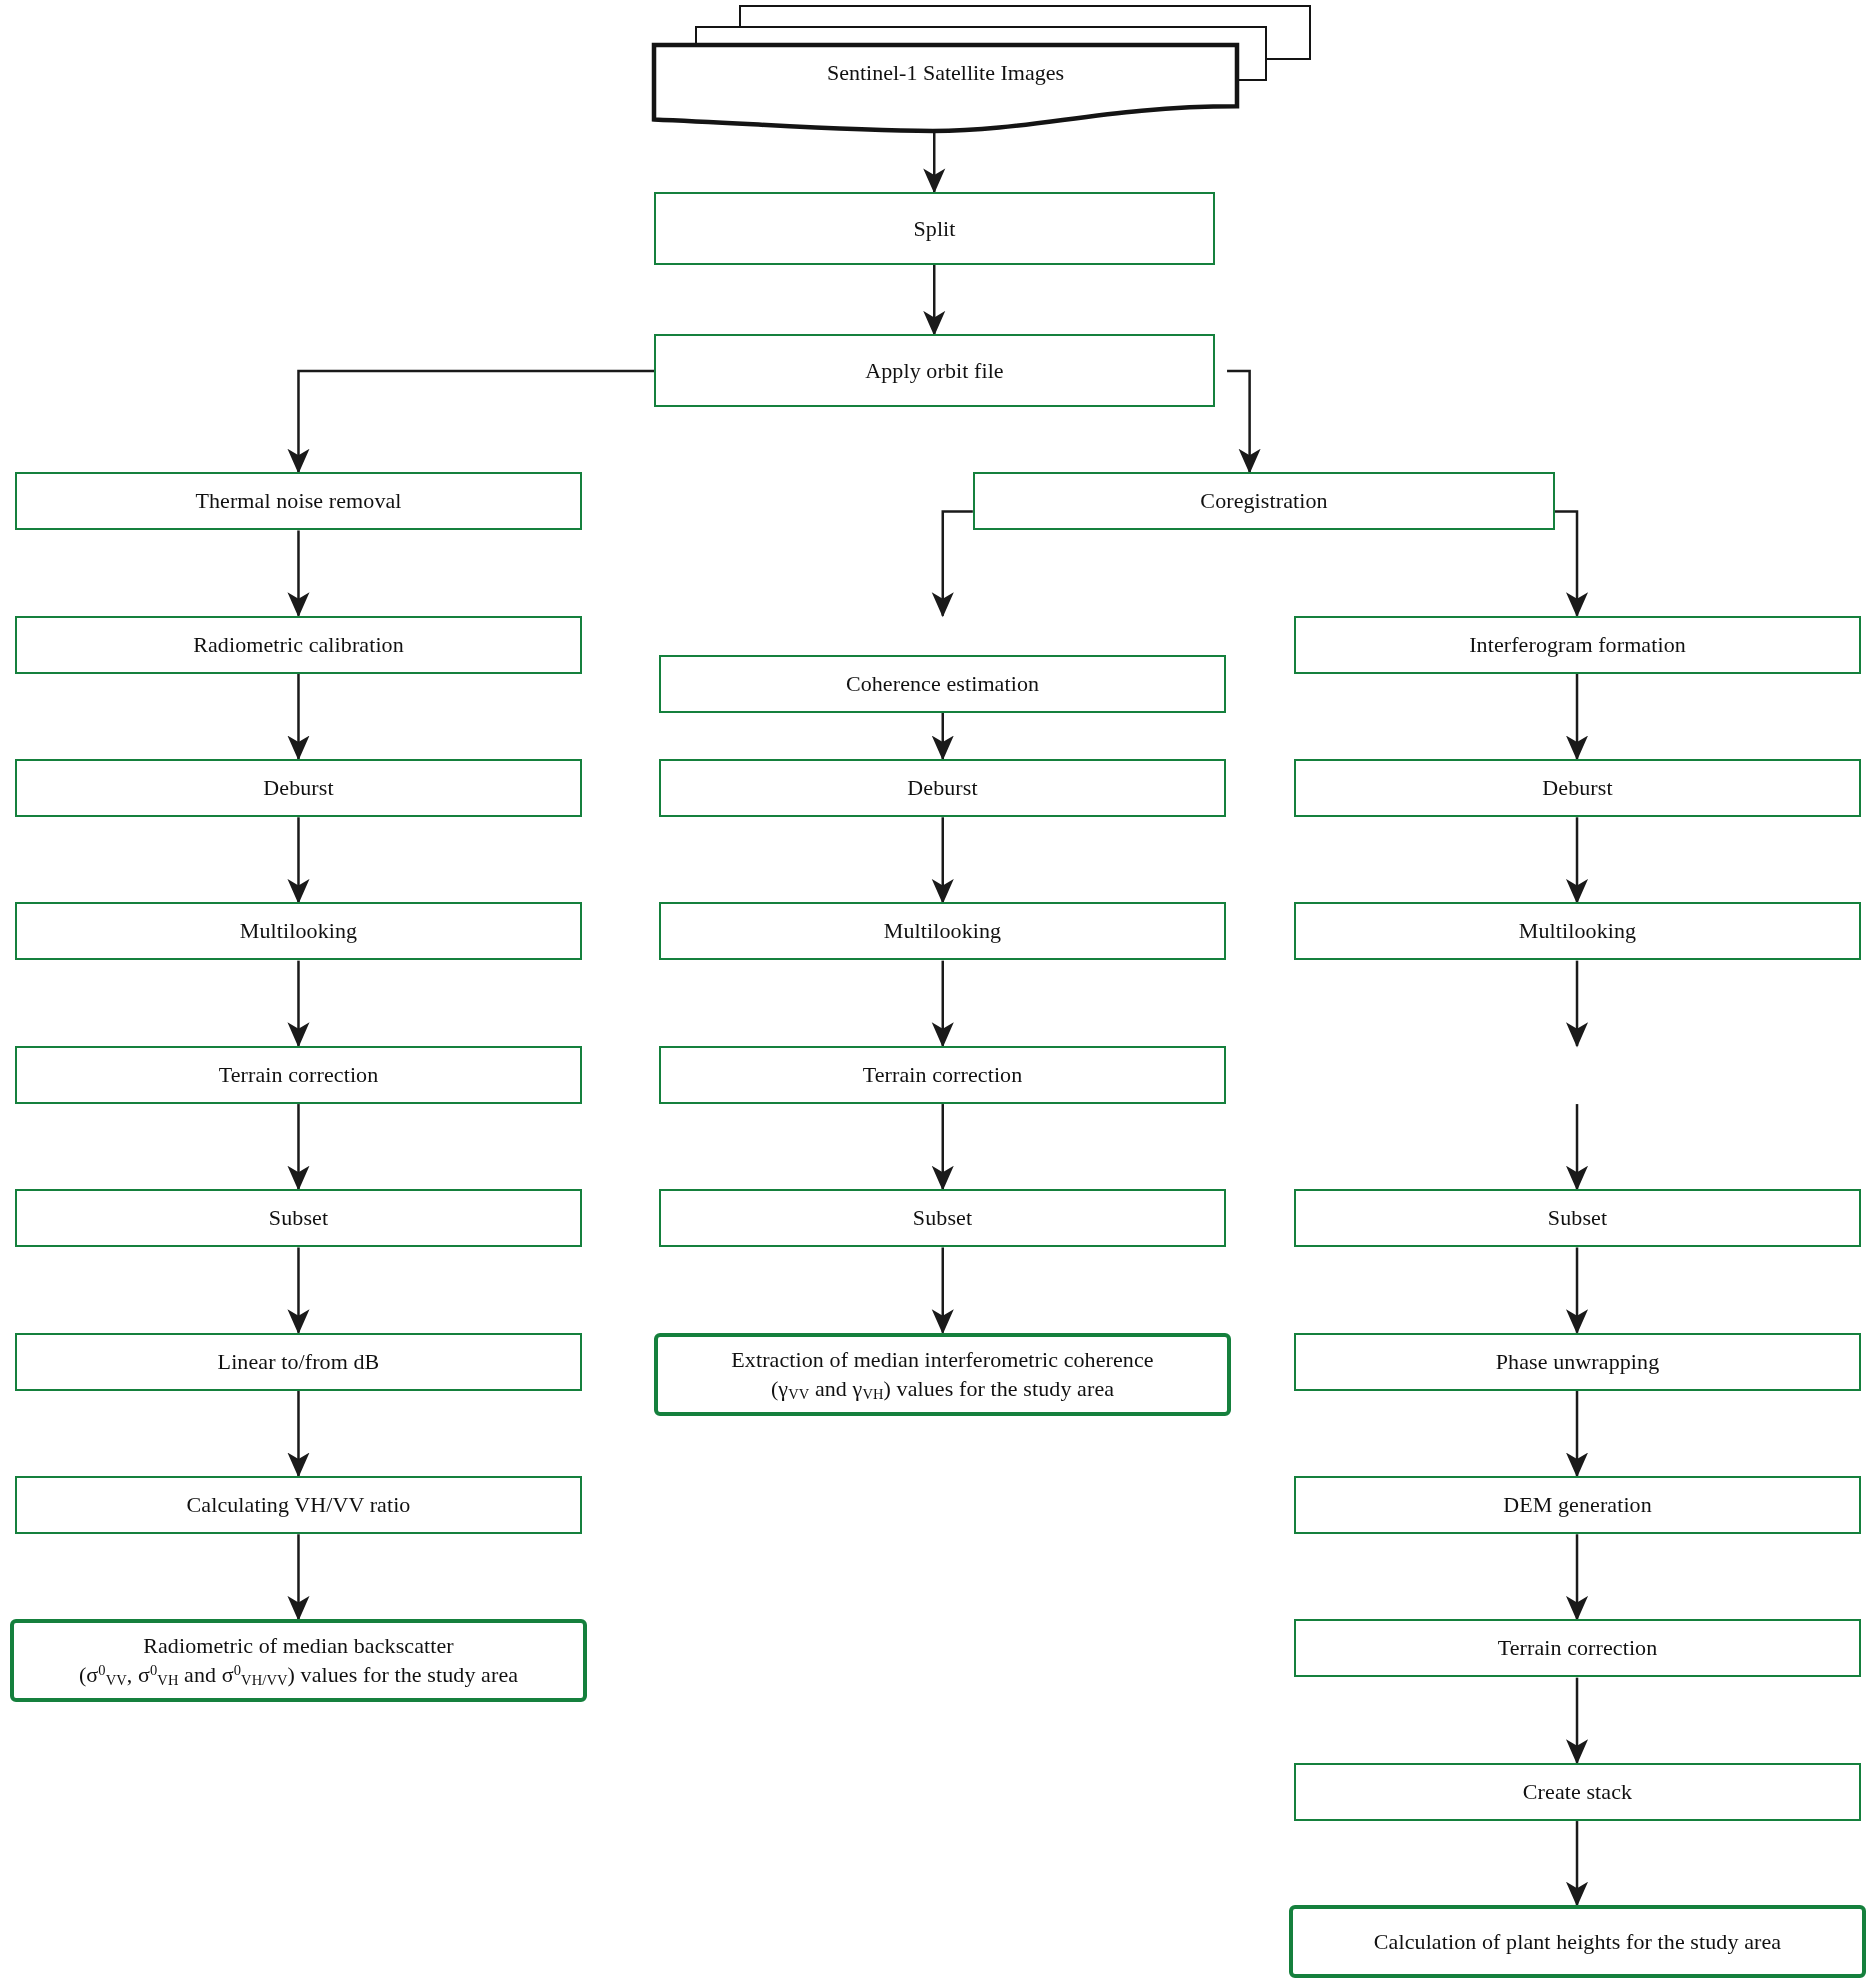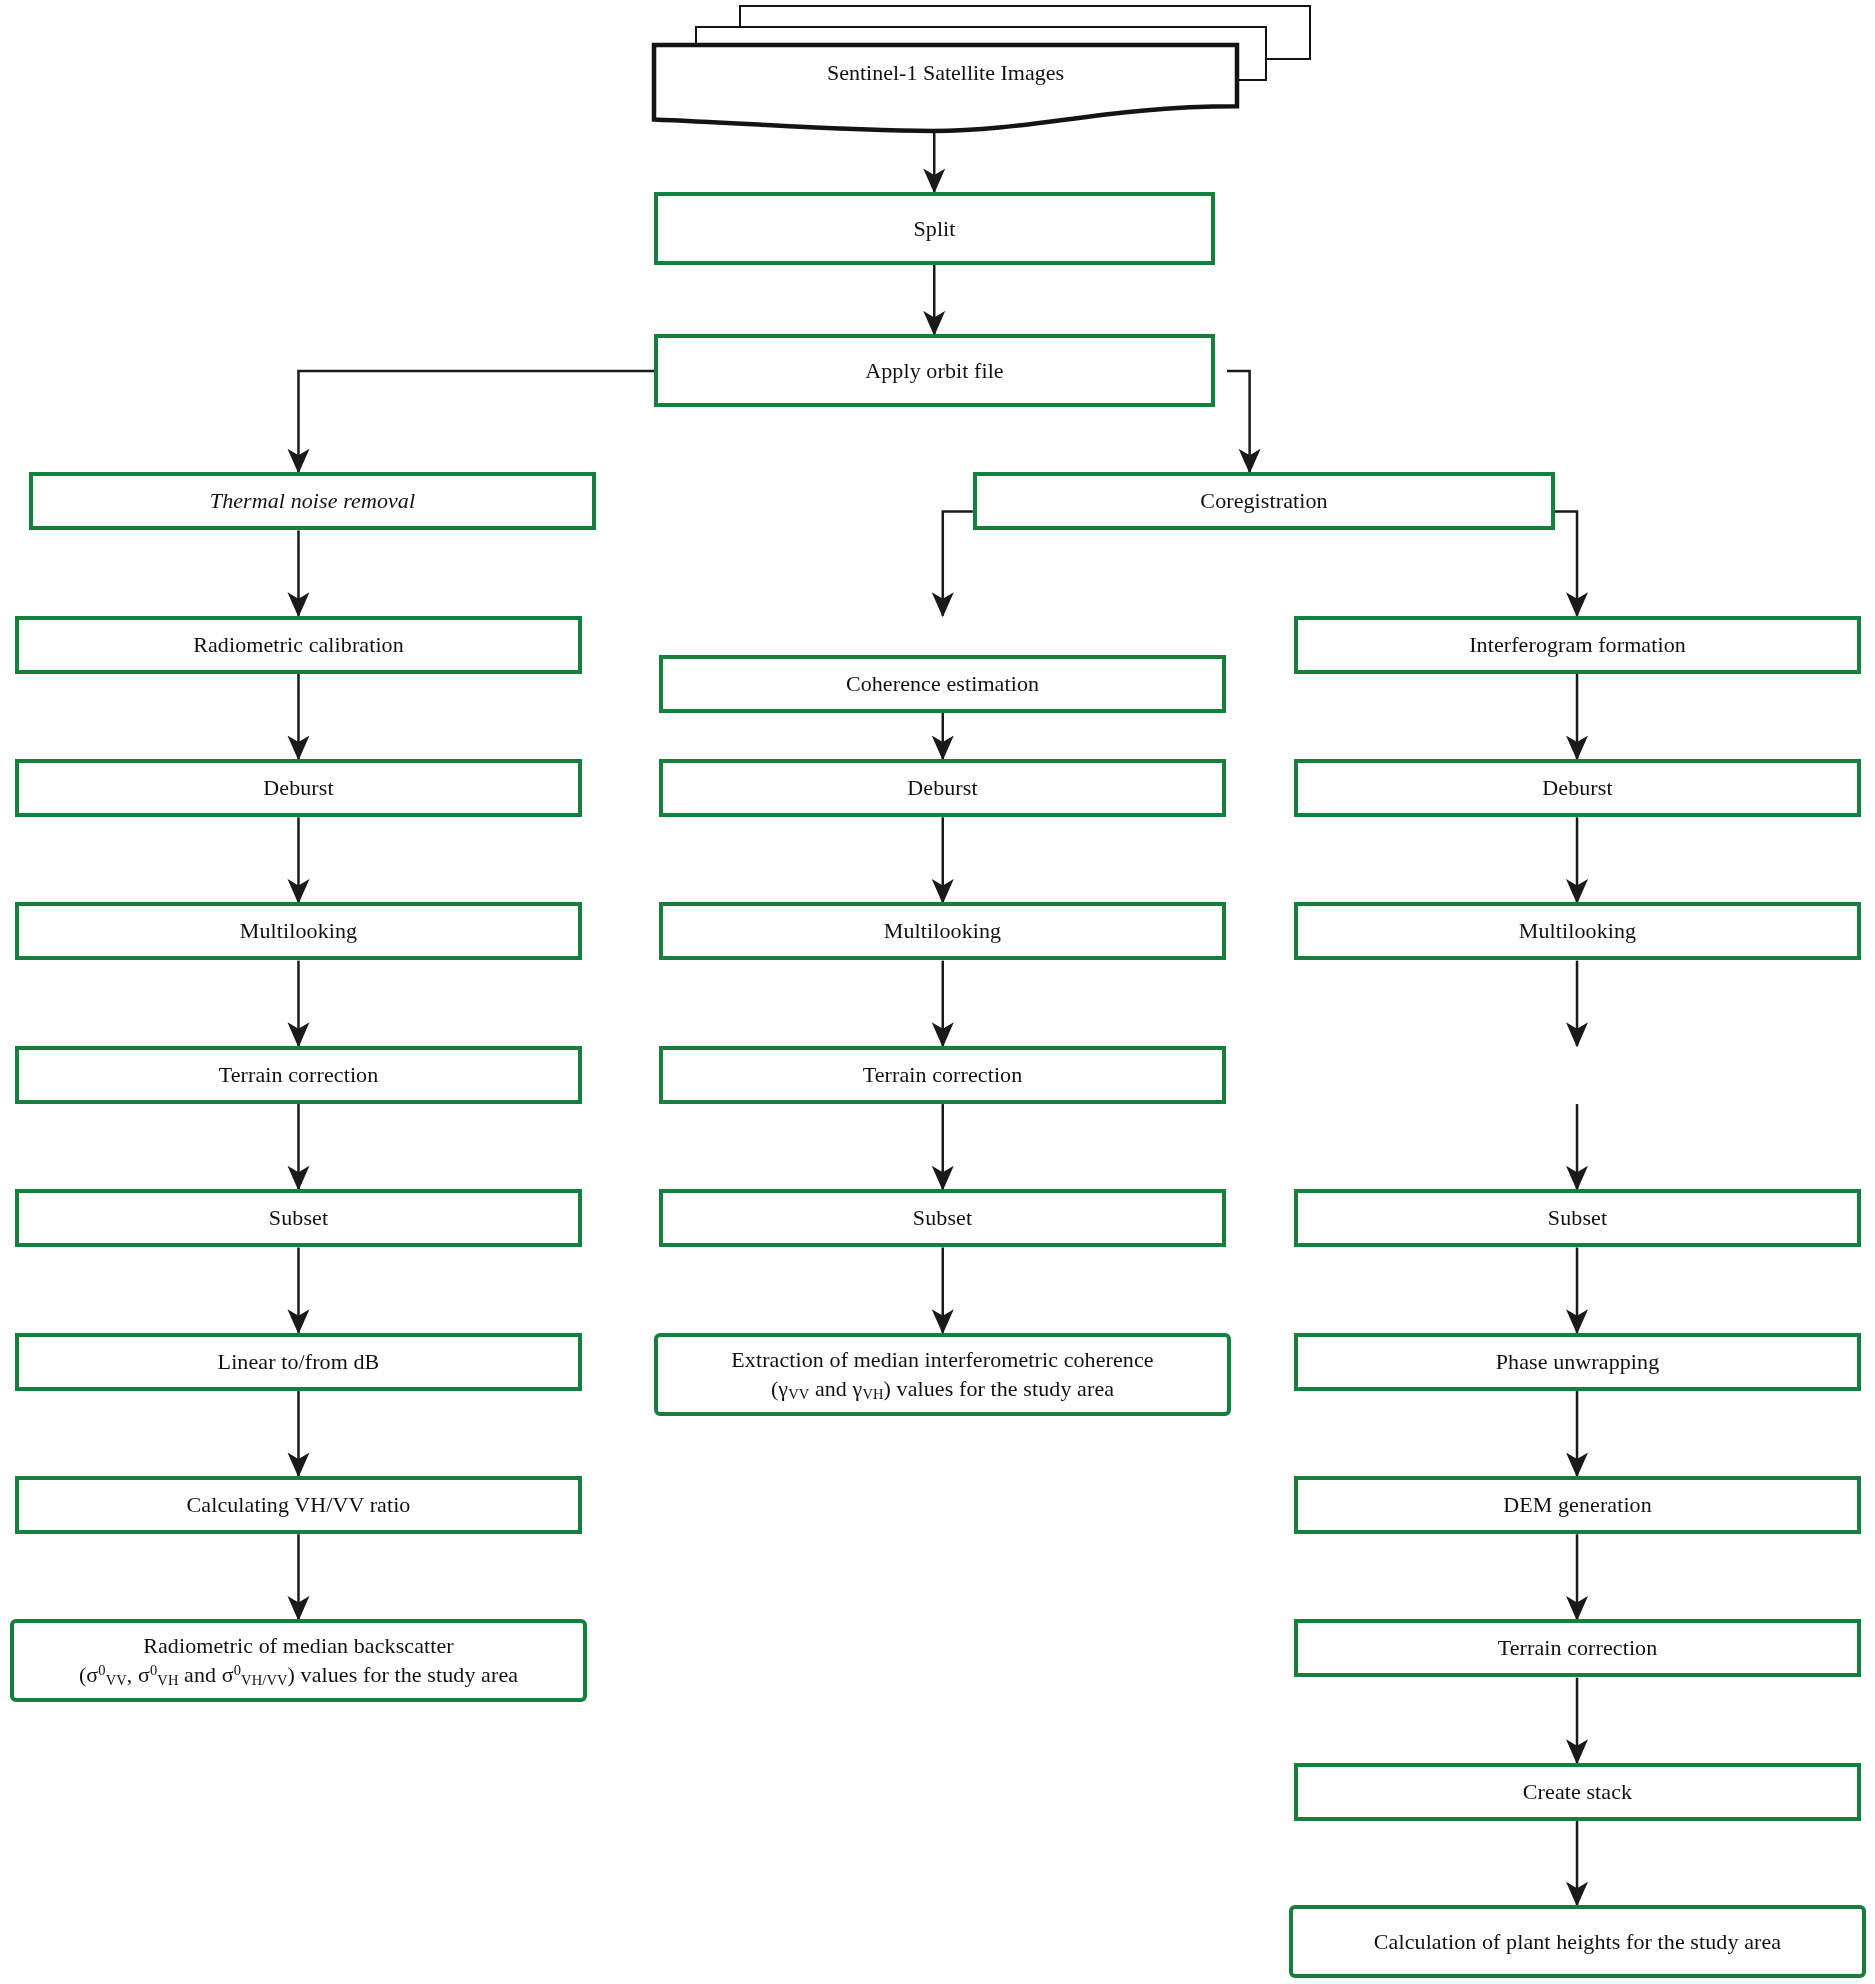--- a/index.html
+++ b/index.html
@@ -6,21 +6,21 @@
   body{
     width:1876px;height:1985px;position:relative;overflow:hidden;
     font-family:"Liberation Serif","DejaVu Serif",serif;
     color:#111;
   }
   #canvas{position:absolute;left:0;top:0;width:1658px;height:1985px;}
   svg.wires{position:absolute;left:0;top:0;width:1876px;height:1985px;pointer-events:none;}
 
   .node{
     position:absolute;box-sizing:border-box;
-    background:#ffffff;border:4px solid #15803d;
+    background:#ffffff;border:2px solid #15803d;
     display:flex;align-items:center;justify-content:center;text-align:center;
     font-size:22px;line-height:1.32;letter-spacing:0.1px;
     padding:2px 9px;
   }
   .node.rounded{border-radius:6px;border-width:4.5px;}
   .node .lbl{display:block;width:100%;}
   sub{font-size:0.66em;vertical-align:-0.22em;}
   sup{font-size:0.66em;vertical-align:0.48em;}
 
   
@@ -104,21 +104,21 @@
   </div>
 
   <div class="node" style="left:654px;top:192px;width:561px;height:73px;">
     <span class="lbl">Split</span>
   </div>
 
   <div class="node" style="left:654px;top:334px;width:561px;height:73px;">
     <span class="lbl">Apply orbit file</span>
   </div>
 
-  <div class="node" style="left:29px;top:472px;width:567px;height:58px;font-style:italic;">
+  <div class="node" style="left:15px;top:472px;width:567px;height:58px;">
     <span class="lbl">Thermal noise removal</span>
   </div>
   <div class="node" style="left:15px;top:616px;width:567px;height:58px;">
     <span class="lbl">Radiometric calibration</span>
   </div>
   <div class="node" style="left:15px;top:759px;width:567px;height:58px;">
     <span class="lbl">Deburst</span>
   </div>
   <div class="node" style="left:15px;top:902px;width:567px;height:58px;">
     <span class="lbl">Multilooking</span>

